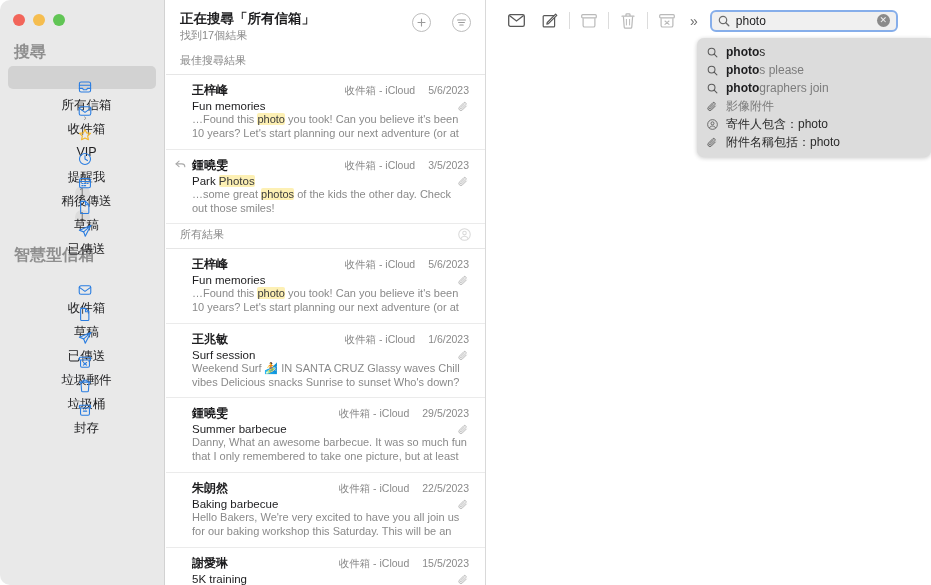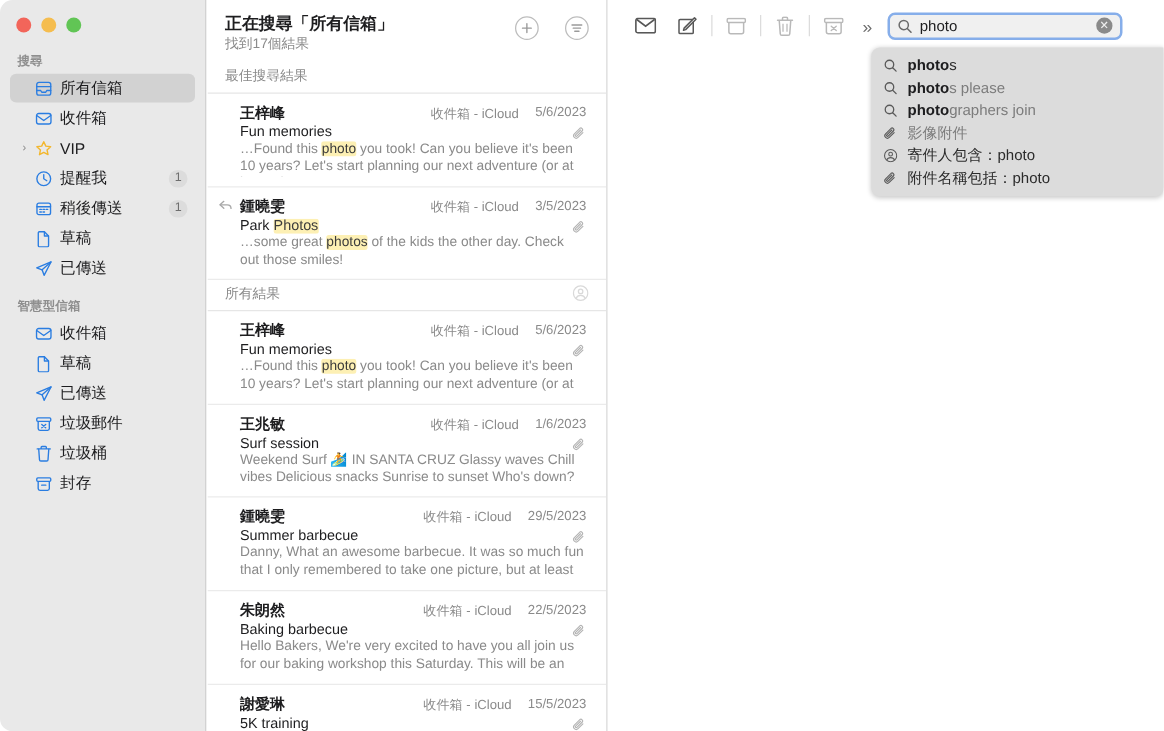--- a/index.html
+++ b/index.html
@@ -29,38 +29,39 @@
   .traffic {
     position: absolute; left: 13px; top: 14px;
     display: flex; gap: 8px; align-items: center;
   }
   .light { width: 12px; height: 12px; border-radius: 50%; display:block; }
   .light.red { background: #f2655a; }
   .light.yellow { background: #f5bd4f; }
   .light.green { background: #61c555; }
 
   .sb-section {
-    font-size: 10px;
+    font-size: 16px;
     color: #8e8e8e;
     font-weight: 600;
     padding: 0 0 2px 14px;
     margin-top: 12px;
     letter-spacing: .1px;
   }
   .sb-list { margin: 0; padding: 0; list-style: none; }
   .sb-item {
     display: flex; align-items: center;
     height: 23px;
     margin: 1px 8px;
     padding-left: 6px;
     border-radius: 5px;
     font-size: 12.5px;
     color: #1d1d1f;
     position: relative;
     box-sizing: border-box;
+    flex-direction: column;
   }
   .sb-item.selected { background: #d2d2d2; }
   .sb-item .disc {
     width: 11px; flex: 0 0 11px;
     font-size: 9px; color: #8a8a8a;
     text-align: center; line-height: 1;
   }
   .sb-item .sico {
     width: 20px; flex: 0 0 20px;
     display: inline-flex; align-items: center; justify-content: center;

